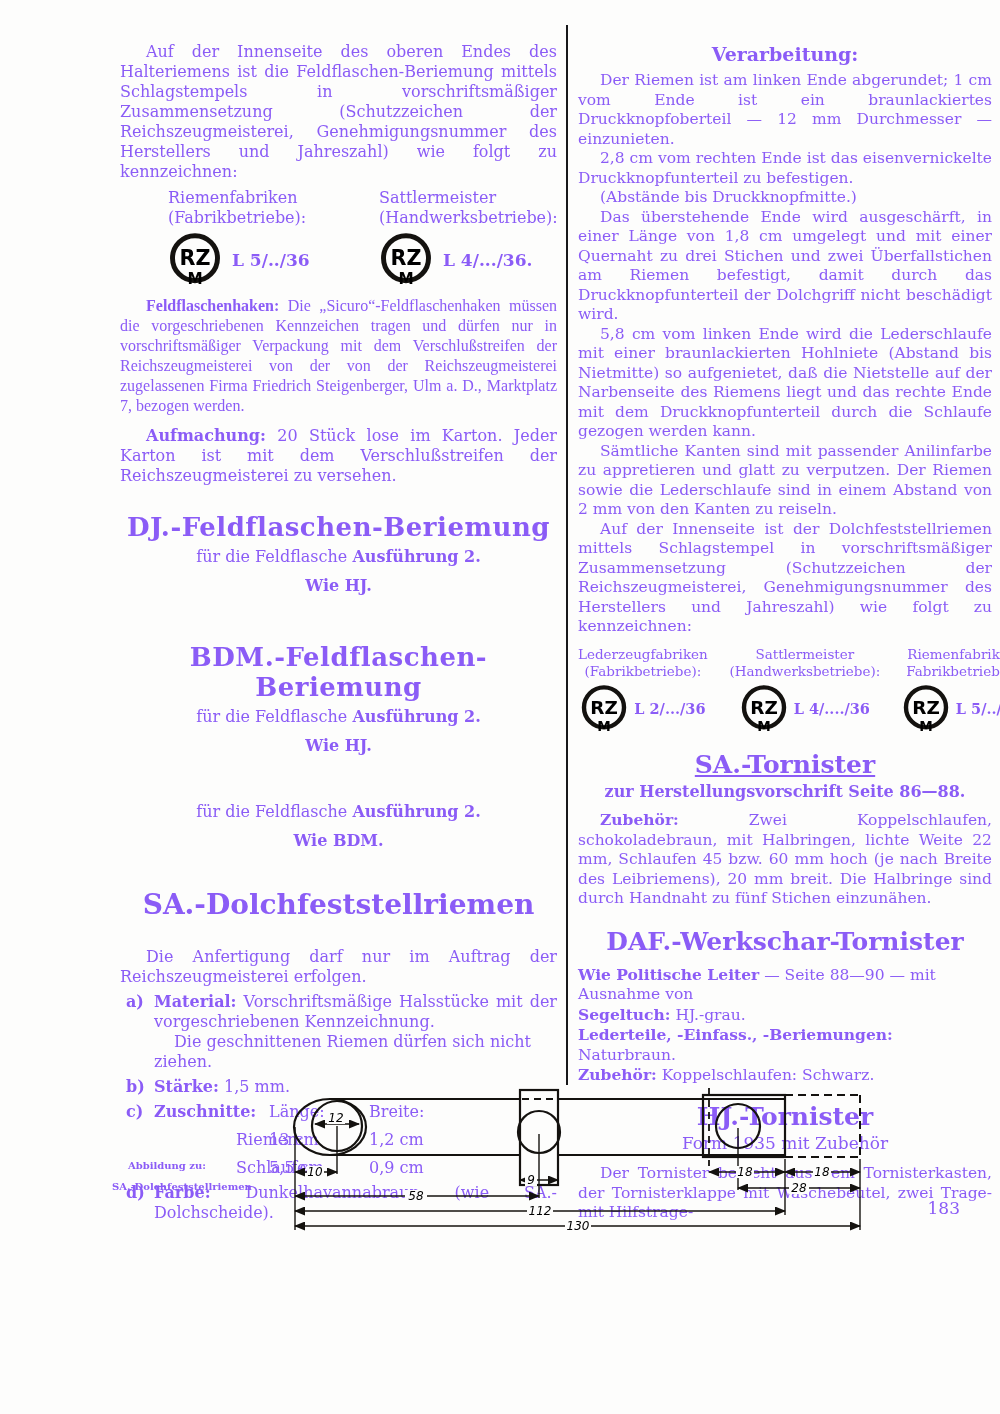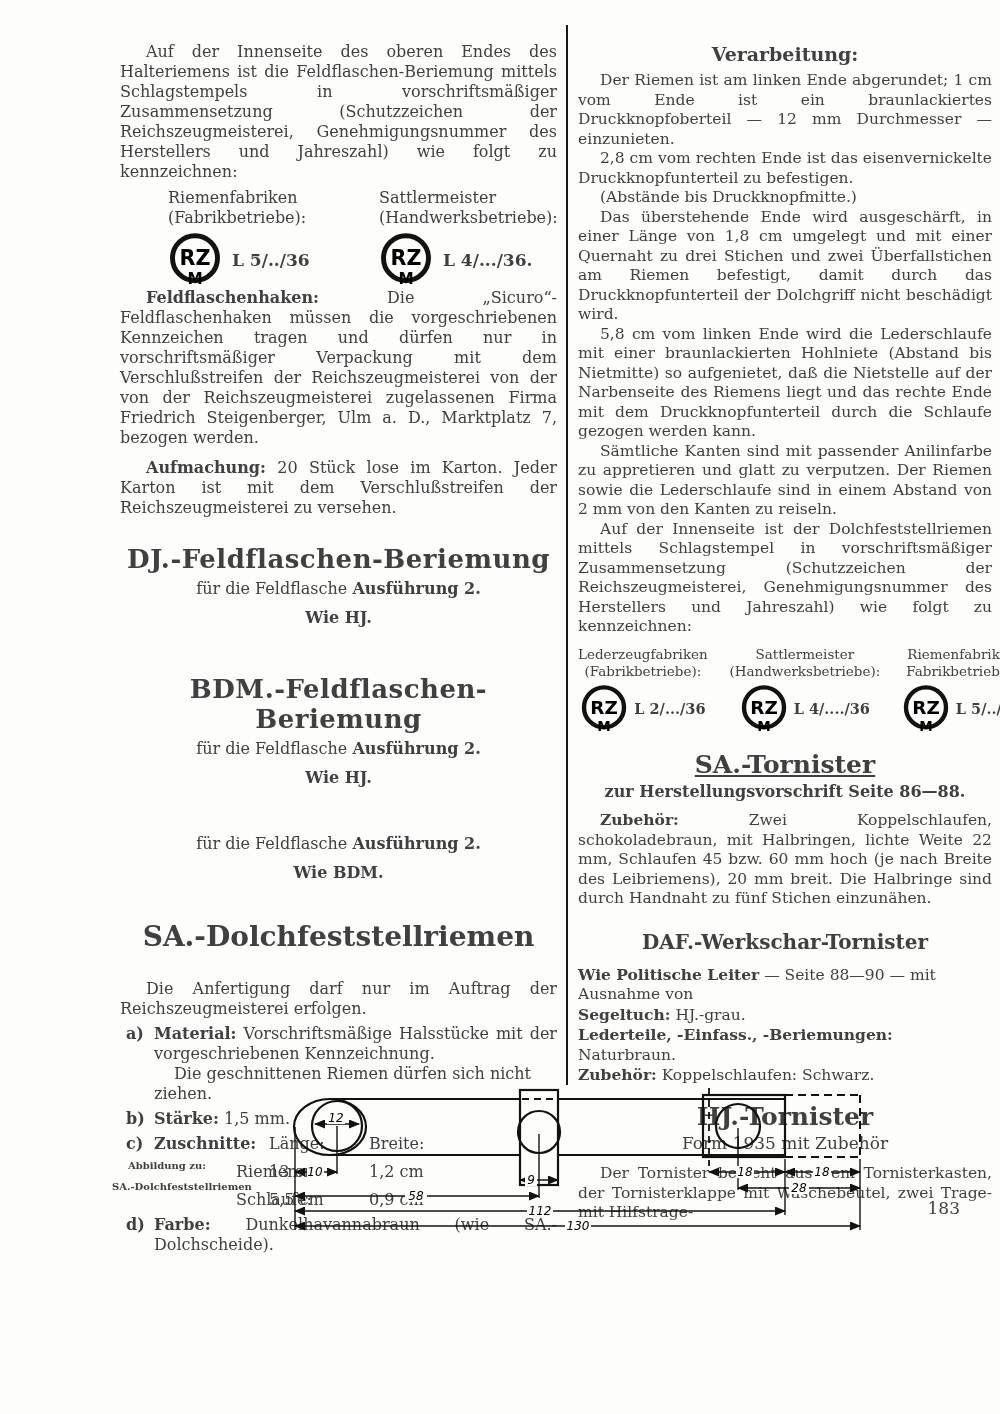--- a/index.html
+++ b/index.html
@@ -2,21 +2,21 @@
 <html><head>
 <meta charset="utf-8">
 <style>
   html,body{margin:0;padding:0;}
   body{background:#e8e8e6;}
   .page{
     position:relative;
     width:1000px;height:1414px;
     margin:0 auto;
     background:#fdfdfc;
-    color:#404040;
+    color:#8b5cf6;
     font-family:"DejaVu Serif","Liberation Serif",serif;
     overflow:hidden;
   }
   .col{position:absolute;top:42px;}
   .col-left{left:120px;width:437px;}
   .col-right{left:578px;width:414px;font-size:15.5px;line-height:19.5px;}
   .col-left{font-size:16px;line-height:20px;}
   .divider{position:absolute;left:566px;top:25px;width:2px;height:1060px;background:#18181a;}
   p{margin:0;text-align:justify;}
   .indent{text-indent:26px;}
@@ -27,21 +27,21 @@
   .stamps-row{display:flex;gap:28px;}
   .stamp{display:flex;flex-direction:column;}
   .stamp .labels{text-align:left;}
   .stamp .logoline{display:flex;align-items:center;margin-top:4px;}
   .stamp .code{margin-left:10px;font-size:17px;font-weight:bold;white-space:nowrap;}
   .rzm svg{display:block;}
   
   .l-stamps{margin-top:6px;padding-left:48px;}
   .l-stamps .stamp{width:178px;}
   .l-stamps .stamp + .stamp{margin-left:18px;}
-  .para-haken{}
+  .para-haken{margin-top:8px;font-family:Liberation Serif, serif;}
   .para-aufm{margin-top:10px;}
   .sec-dj{margin-top:26px;}
   .sec-bdm{margin-top:46px;}
   .sec-jm{margin-top:46px;}
   .dolch-title{margin-top:38px;text-align:center;font-weight:bold;font-size:28px;line-height:32px;}
   .dolch-intro{margin-top:26px;}
   .ditem{position:relative;padding-left:34px;margin-top:5px;}
   .ditem .marker{position:absolute;left:6px;top:0;font-weight:bold;}
   .ditem .subline{text-indent:20px;text-align:left;}
   .cut-table{display:grid;grid-template-columns:115px 100px 100px;row-gap:8px;}
@@ -50,21 +50,21 @@
   .verarb-title{text-align:center;font-weight:bold;font-size:19px;line-height:24px;}
   .r-paras{margin-top:5px;}
   .r-paras p{text-indent:22px;}
   .r-stamps{margin-top:9px;display:flex;justify-content:space-between;font-size:13.5px;line-height:17px;}
   .r-stamps .stamp{width:138px;align-items:center;}
   .r-stamps .labels{text-align:center;}
   .r-stamps .code{margin-left:6px;font-size:14.5px;}
   .tor-title{margin-top:17px;text-align:center;font-weight:bold;font-size:25px;line-height:28px;text-decoration:underline;}
   .tor-sub{margin-top:3px;text-align:center;font-weight:bold;font-size:16px;}
   .tor-zub{margin-top:9px;text-indent:22px;}
-  .daf-title{margin-top:19px;text-align:center;font-weight:bold;font-size:20px;line-height:28px;}
+  .daf-title{margin-top:19px;text-align:center;font-weight:bold;font-size:25px;line-height:28px;}
   .daf-lines{margin-top:9px;}
   .daf-lines p{text-align:left;}
   .hj-title{margin-top:17px;text-align:center;font-weight:bold;font-size:25px;line-height:28px;}
   .hj-sub{margin-top:3px;text-align:center;font-size:17px;}
   .hj-para{margin-top:11px;text-indent:22px;}
   
   .fig-caption{position:absolute;left:112px;top:1155px;width:190px;font-size:10px;line-height:21px;font-weight:bold;}
   .fig-caption .c1{padding-left:16px;}
   .diagram{position:absolute;left:275px;top:1082px;}
   .page-number{position:absolute;left:900px;top:1198px;width:60px;text-align:right;font-size:17px;}

